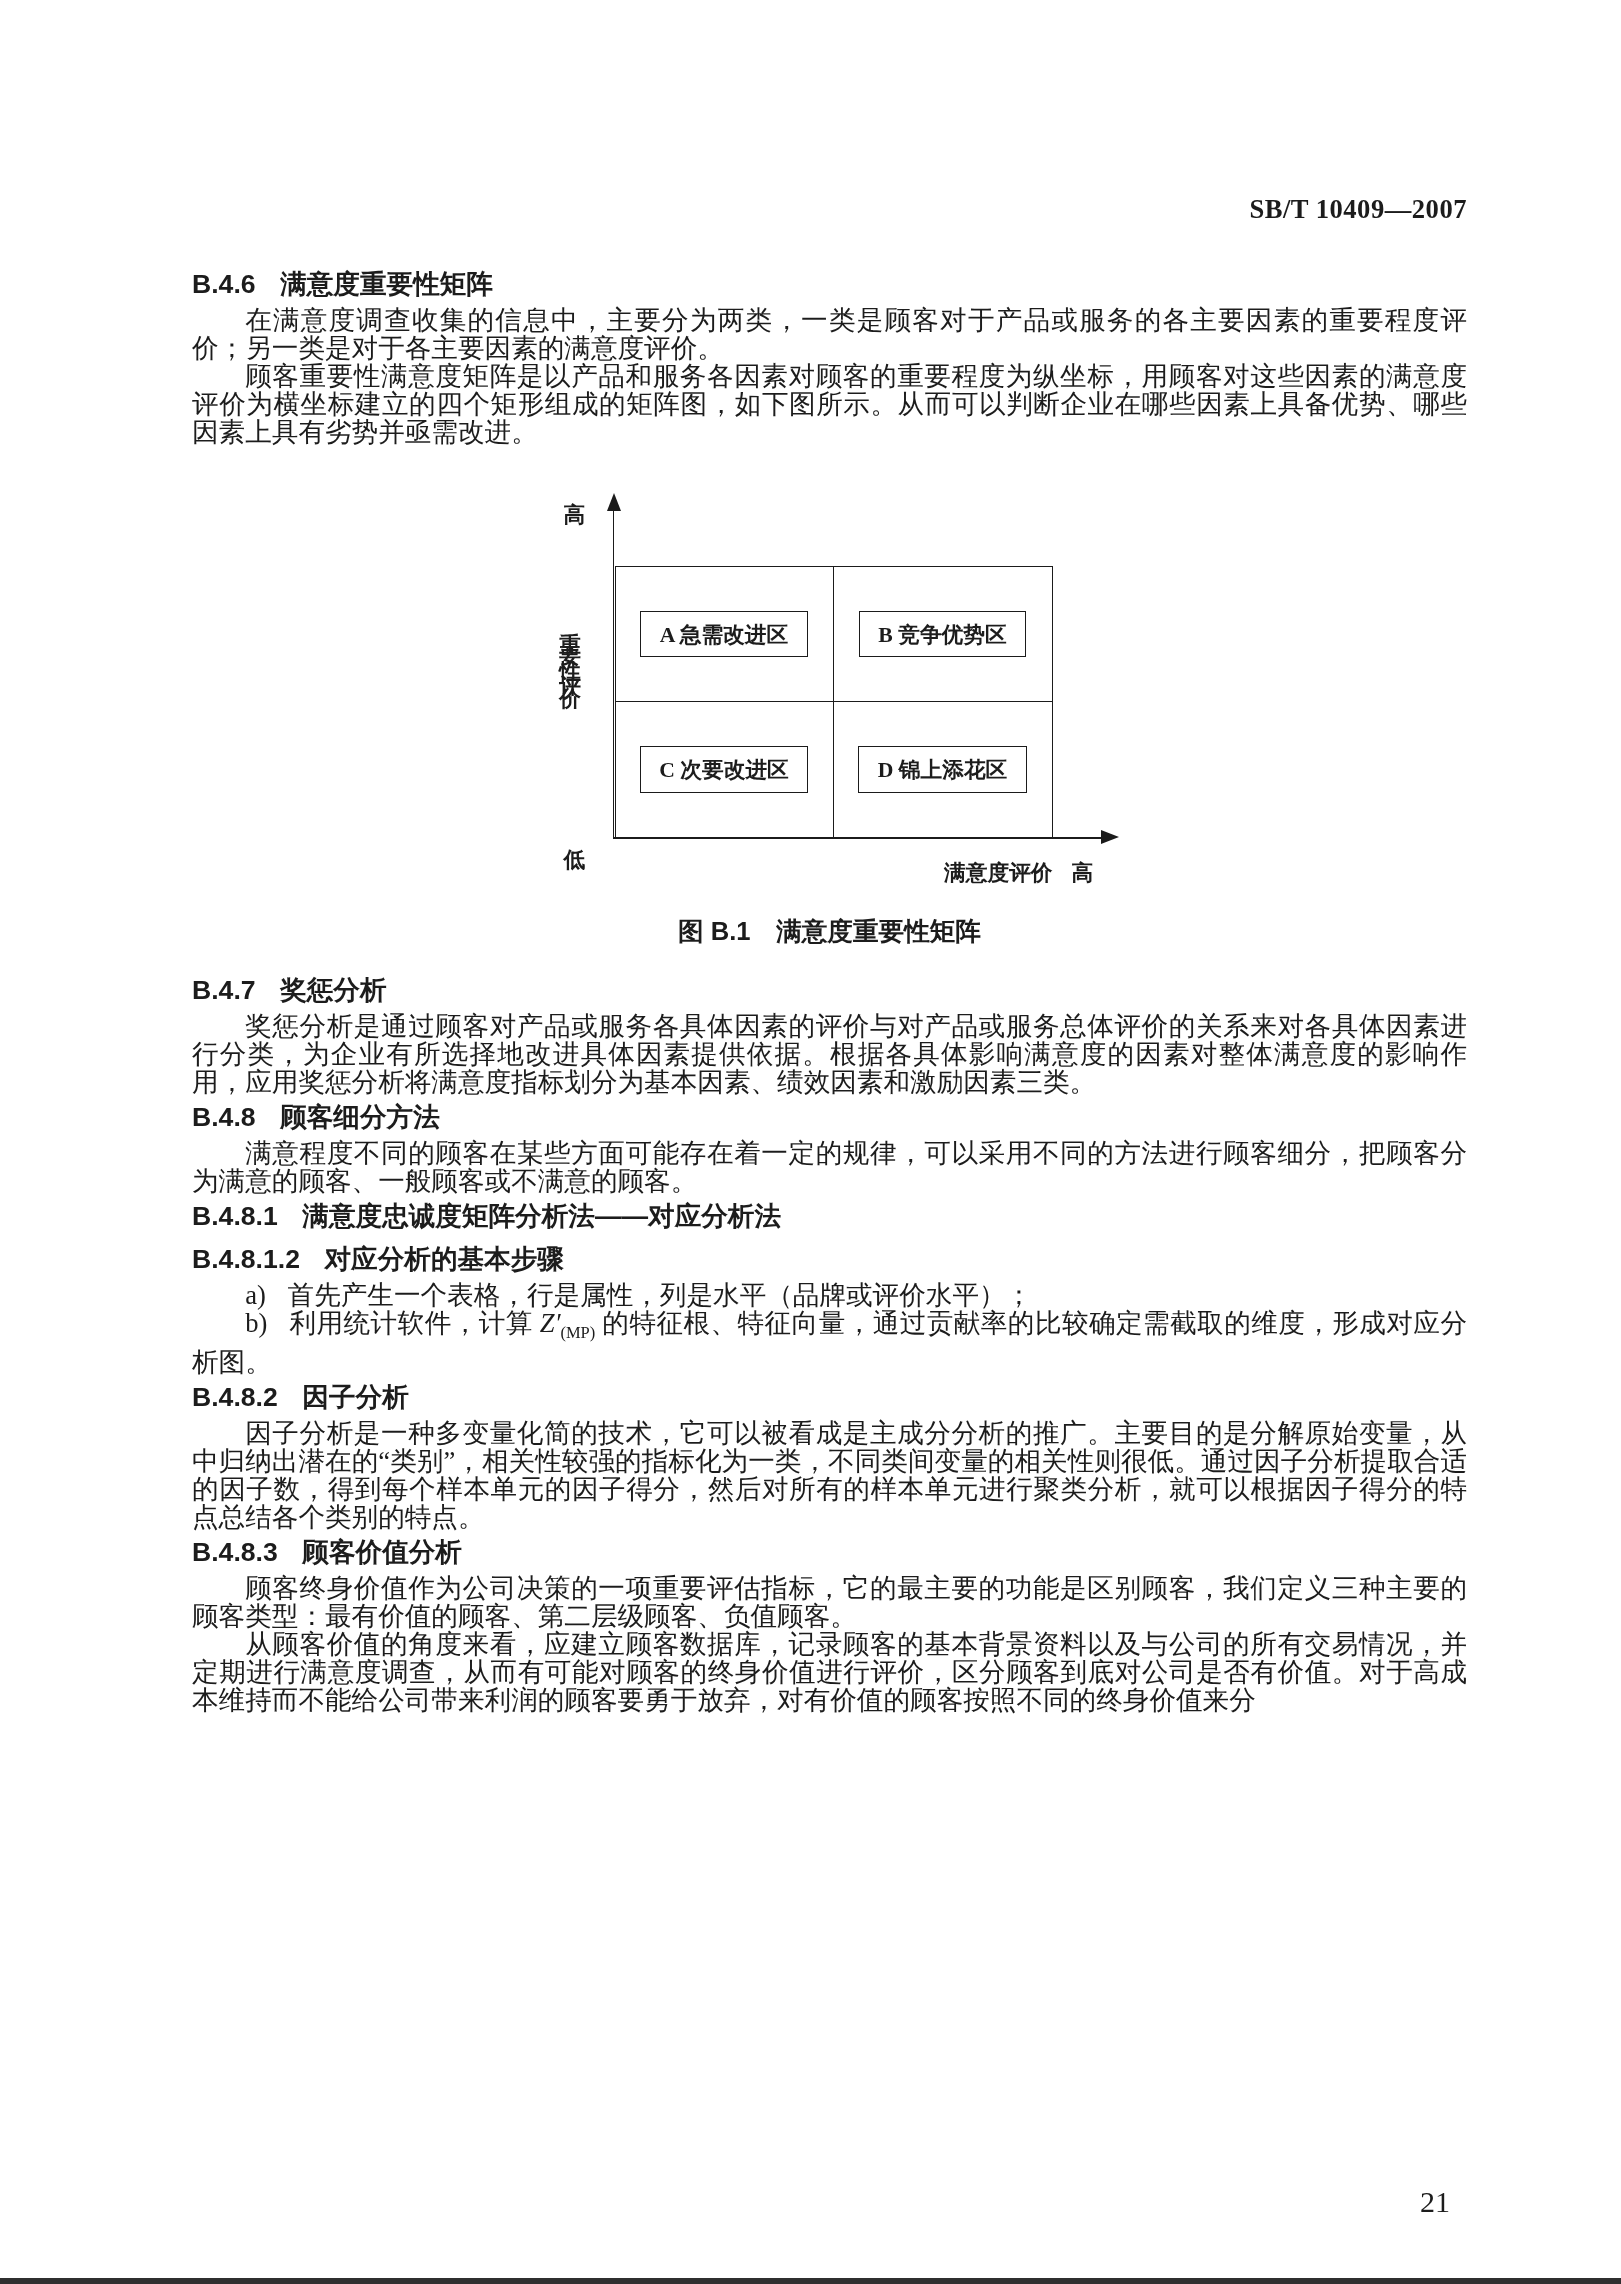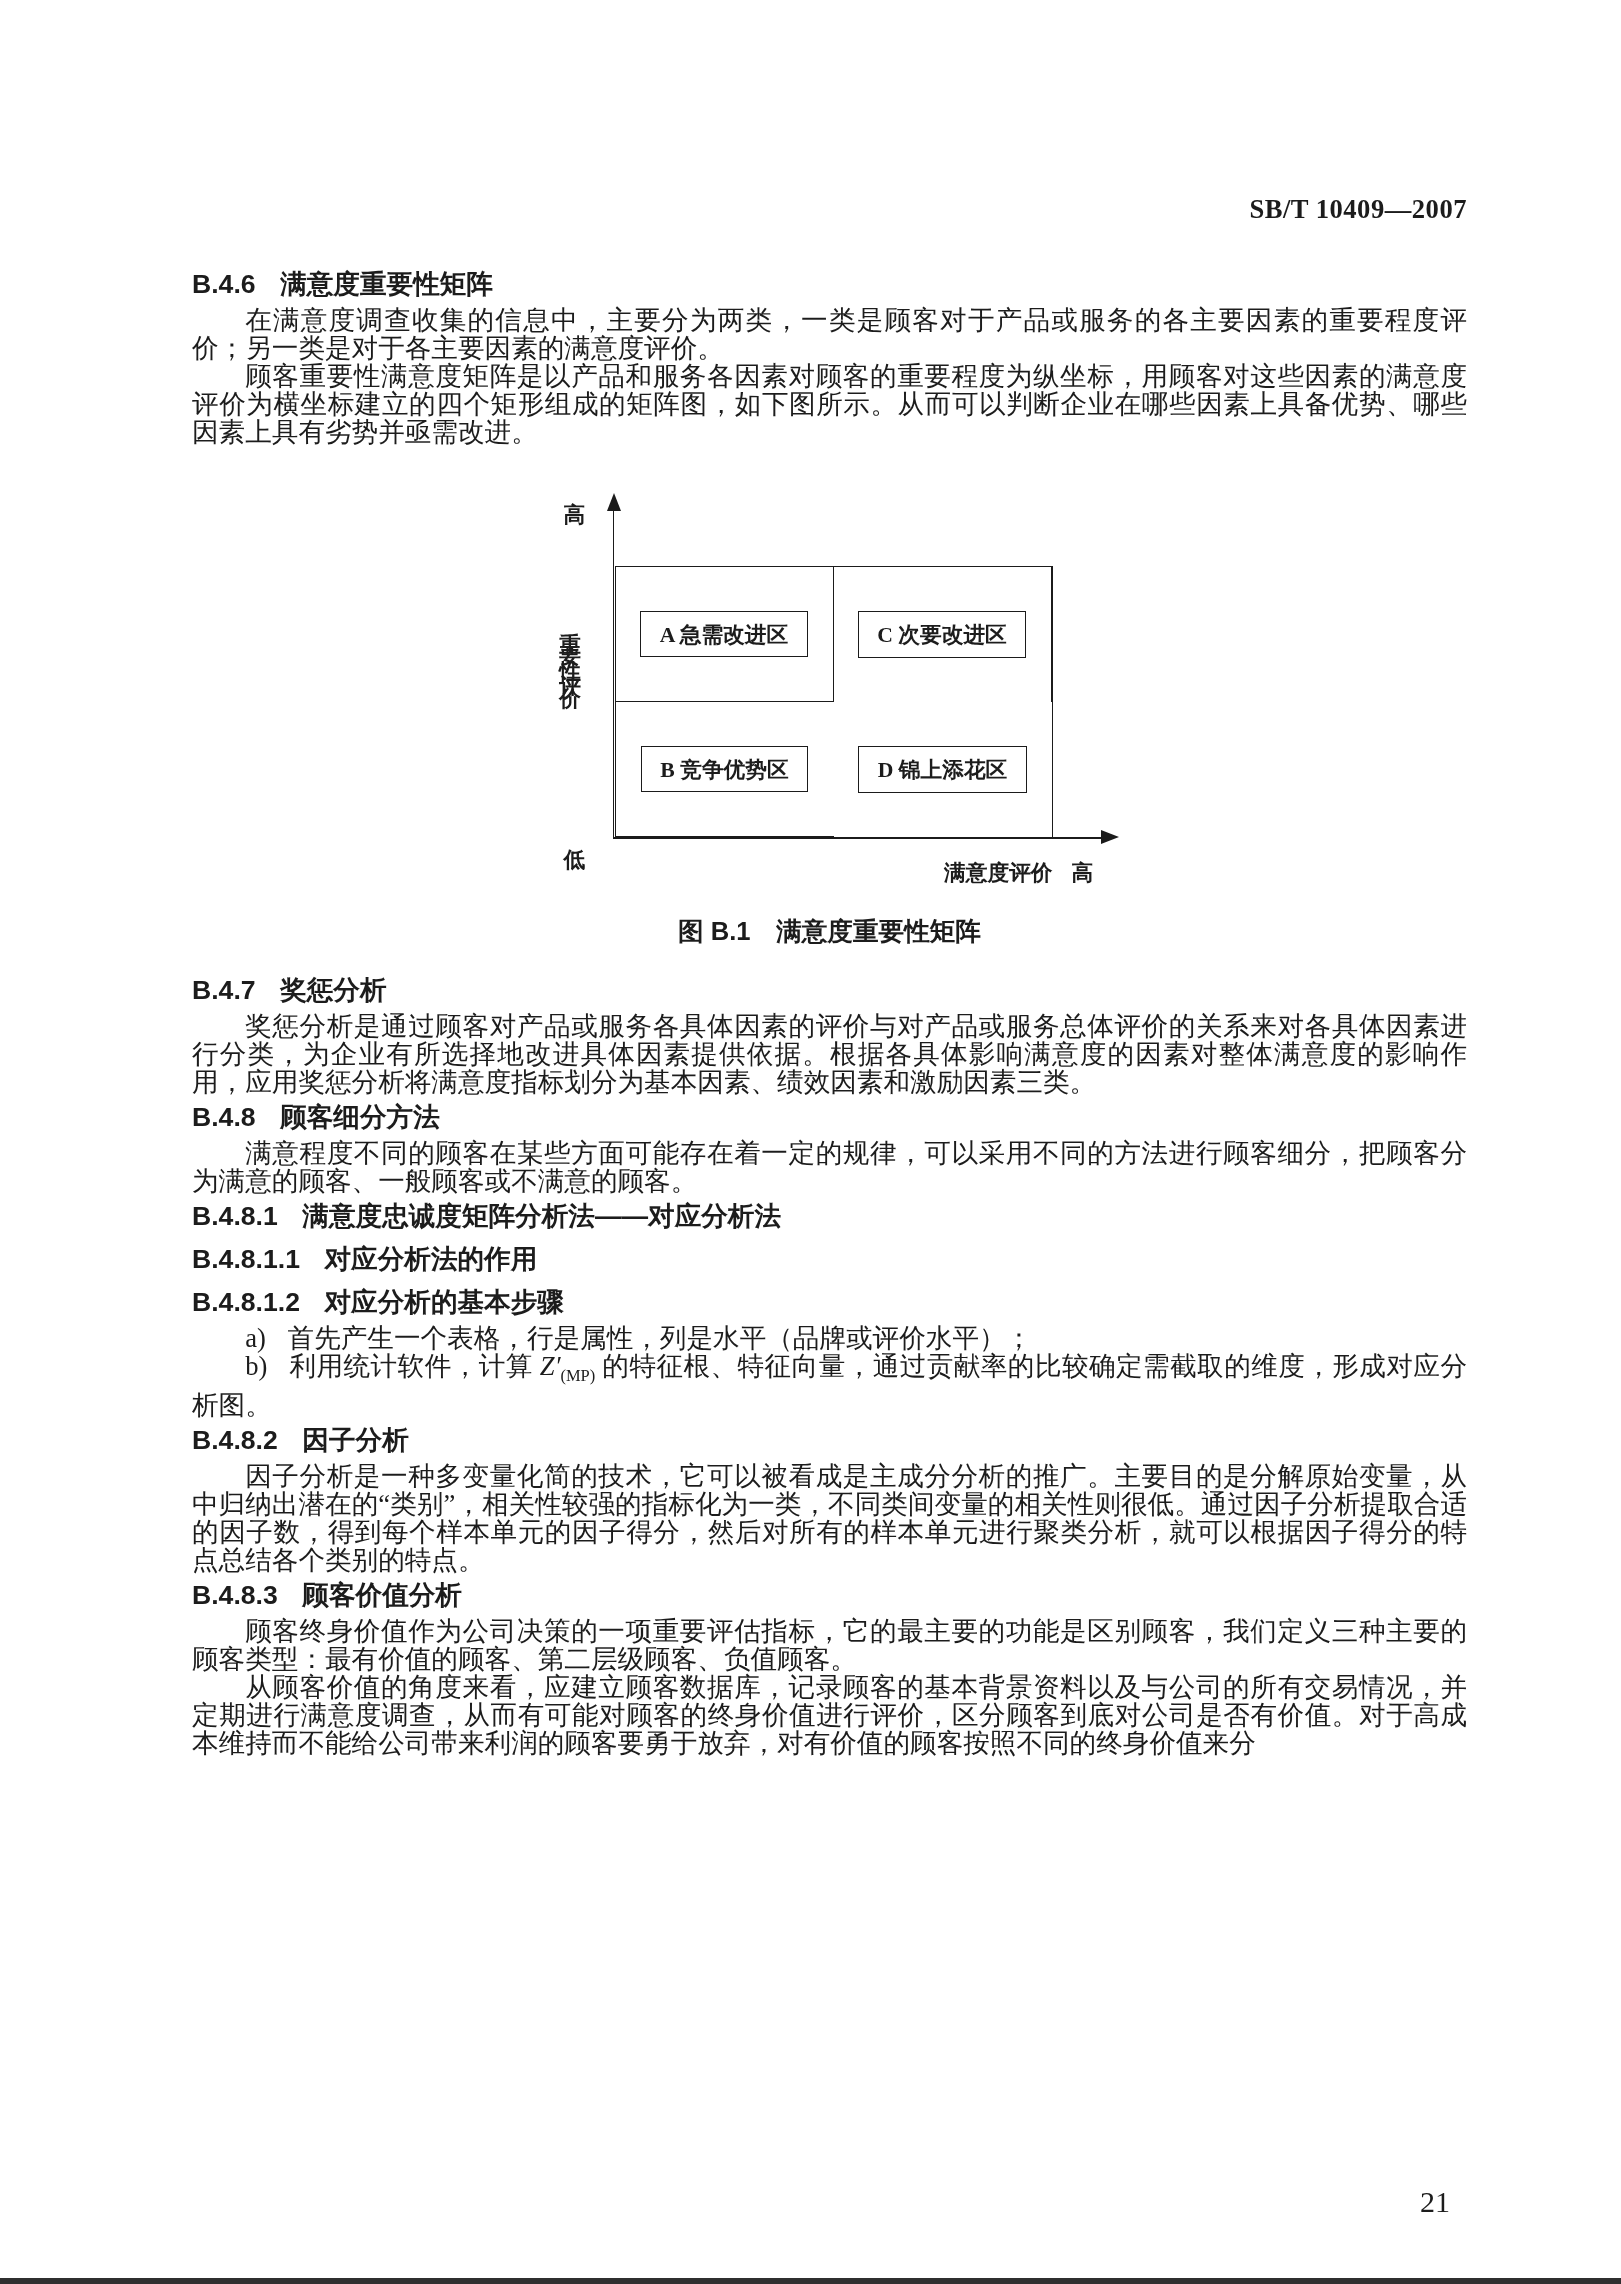--- a/index.html
+++ b/index.html
@@ -102,25 +102,25 @@
       <div class="arrow-up"></div>
       <div class="axis-y"></div>
       <div class="y-high">高</div>
       <div class="y-title">重要性评价</div>
       <div class="y-low">低</div>
 
       <div class="matrix">
         <div class="quad qa">
           <div class="qbox">A 急需改进区</div>
         </div>
+        <div class="quad qb">
+          <div class="qbox">B 竞争优势区</div>
+        </div>
         <div class="quad qc">
           <div class="qbox">C 次要改进区</div>
-        </div>
-        <div class="quad qb">
-          <div class="qbox">B 竞争优势区</div>
         </div>
         <div class="quad qd">
           <div class="qbox">D 锦上添花区</div>
         </div>
       </div>
 
       <div class="axis-x"></div>
       <div class="arrow-right"></div>
       <div class="x-title">满意度评价</div>
       <div class="x-high">高</div>
@@ -135,23 +135,20 @@
 
   <div class="h">
     <span class="num">B.4.8</span><span>顾客细分方法</span>
   </div>
   <p class="body-p">满意程度不同的顾客在某些方面可能存在着一定的规律，可以采用不同的方法进行顾客细分，把顾客分为满意的顾客、一般顾客或不满意的顾客。</p>
 
   <div class="h">
     <span class="num">B.4.8.1</span><span>满意度忠诚度矩阵分析法——对应分析法</span>
   </div>
 
-  <div class="h">
-    <span class="num">B.4.8.1.1</span><span>对应分析法的作用</span>
-  </div>
 
   <div class="h">
     <span class="num">B.4.8.1.2</span><span>对应分析的基本步骤</span>
   </div>
   <p class="body-p list-item">
     <span class="marker">a)</span><span>首先产生一个表格，行是属性，列是水平（品牌或评价水平）；</span>
   </p>
   <p class="body-p list-item">
     <span class="marker">b)</span><span>利用统计软件，计算 </span><span class="var">Z′</span><sub>(MP)</sub><span> 的特征根、特征向量，通过贡献率的比较确定需截取的维度，形成对应分析图。</span>
   </p>

